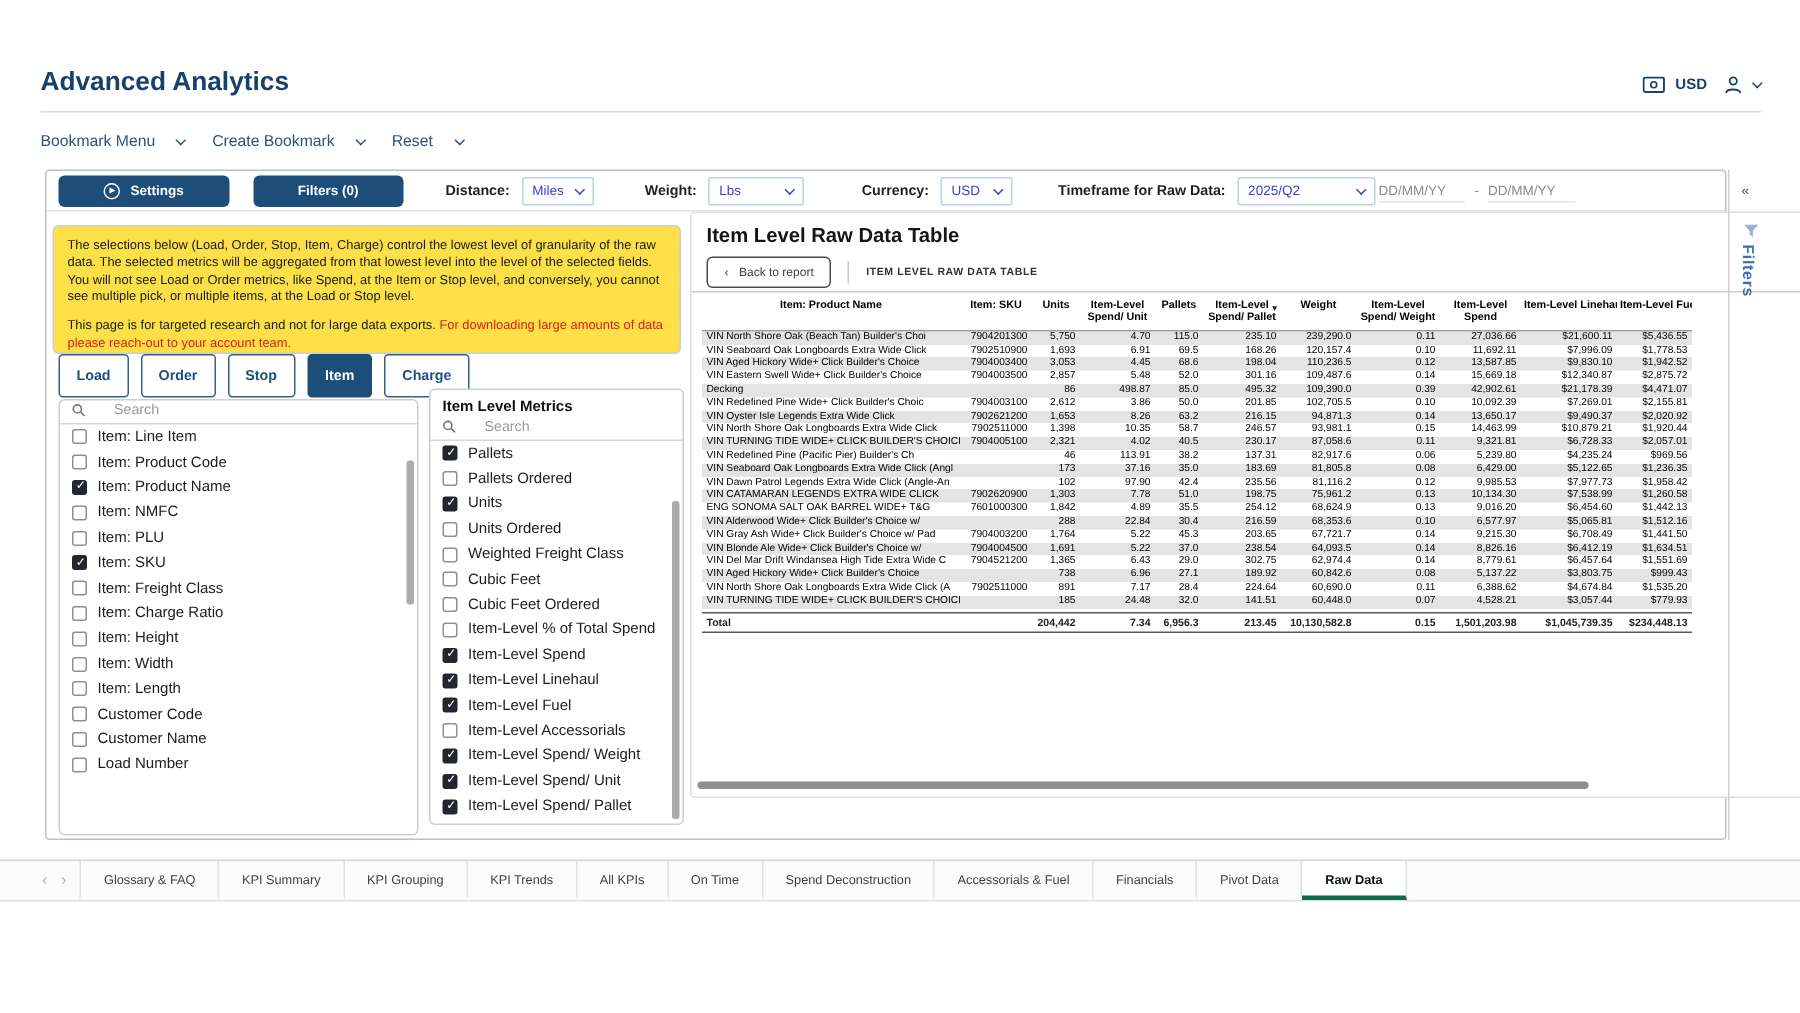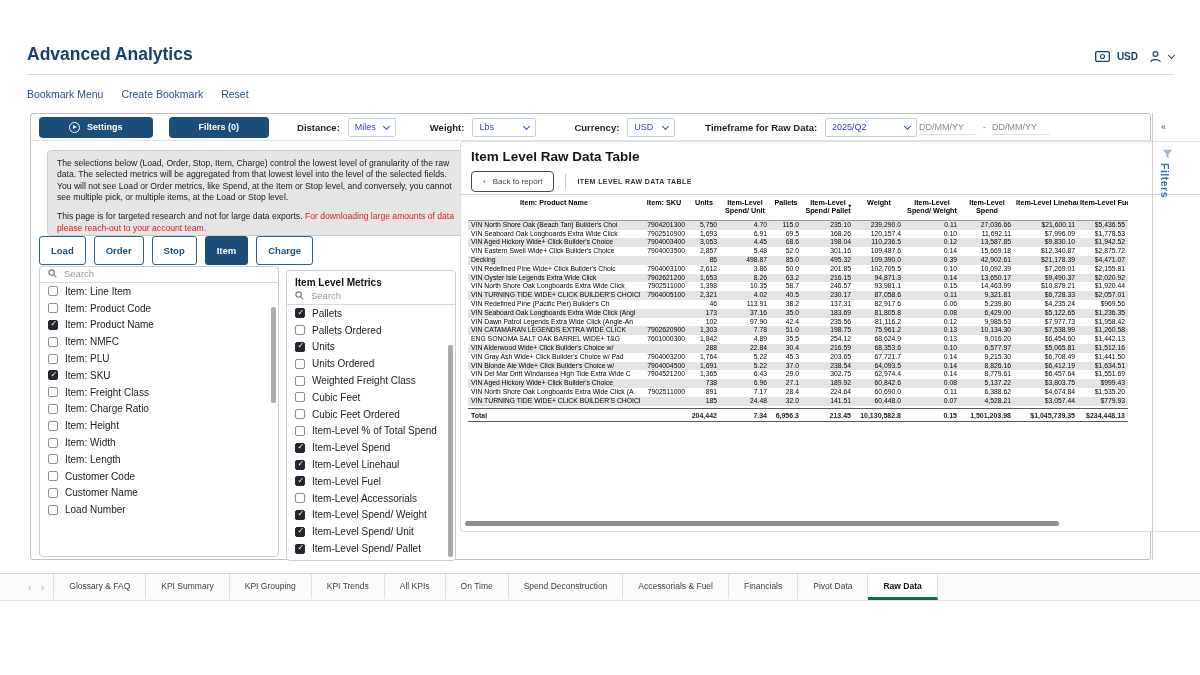--- a/index.html
+++ b/index.html
@@ -8,45 +8,45 @@
     position: relative; width: 1200px; height: 675px; background:#fff;
     font-family: "Liberation Sans", sans-serif; color:#222; overflow:hidden;
   }
   
   .page-title { position:absolute; left:27px; top:44px; font-size:17.5px; font-weight:600; color:#17406b; }
   .usd-area { position:absolute; top:50px; right:26px; display:flex; align-items:center; gap:7px; color:#17406b; }
   .usd-label { font-size:10px; font-weight:700; color:#17406b; }
   .chev { display:inline-block; width:5px; height:5px; border-right:1.3px solid currentColor; border-bottom:1.3px solid currentColor; transform:rotate(45deg); margin-top:-2px; }
   .top-rule { position:absolute; top:74px; left:27px; width:1147px; border-top:1px solid #dcdcdc; }
   .bookmark-bar { position:absolute; top:88px; left:27px; display:flex; gap:18px; font-size:10.5px; color:#2b527f; }
-  .bm-item { display:flex; align-items:center; gap:15px; cursor:pointer;flex-direction:column; }
+  .bm-item { display:flex; align-items:center; gap:15px; cursor:pointer; }
   
   .main-card { position:absolute; left:30px; top:113px; width:1121px; height:447px; border:1px solid #b9c1cb; border-radius:3px; background:#fff; }
   .toolbar { height:27px; display:flex; align-items:center; padding:0 8px; border-bottom:1px solid #e3e3e3; }
   .pill { height:21px; border:none; border-radius:4px; background:#1d4e79; color:#fff; font-size:9px; font-weight:700; font-family:inherit; display:flex; align-items:center; gap:7px; padding:0 30px; }
   .settings-circle { width:11px; height:11px; border:1.4px solid #fff; border-radius:50%; position:relative; display:inline-block; }
   .settings-circle::after { content:""; position:absolute; left:3px; top:2px; border-left:4px solid #fff; border-top:2.5px solid transparent; border-bottom:2.5px solid transparent; }
   .tlabel { font-size:9.5px; font-weight:700; color:#1f1f1f; white-space:nowrap; }
   .dd { display:flex; align-items:center; justify-content:space-between; border:1px solid #bcd0e8; border-radius:2px; height:19px; padding:0 6px; font-size:9px; color:#3c3ccd; background:#fff; gap:6px; white-space:nowrap; }
   .date-box { font-size:9px; color:#8a8a8a; border-bottom:1px solid #e2e2e2; width:58px; height:16px; line-height:16px; }
   .date-sep { font-size:9px; color:#8a8a8a; margin:0 6px; }
   .mr16{margin-right:16px} .mr28{margin-right:28px} .mr8{margin-right:8px}
   .mr36{margin-right:34px} .mr38{margin-right:38px} .mr30{margin-right:30px} .mr18{margin-right:2px}
   
-  .info { position:absolute; left:16px; top:36px; width:419px; height:86px; border:1px solid #c9ced6; border-radius:4px; padding:7px 9px; font-size:8.6px; line-height:1.32; color:#1a1a1a; background:#e5e5e5; }
+  .info { position:absolute; left:4px; top:36px; width:419px; height:86px; border:1px solid #c9ced6; border-radius:4px; padding:7px 9px; font-size:8.6px; line-height:1.32; color:#1a1a1a; background:#fde047; }
   .info p + p { margin-top:8px; }
   .red { color:#e01a1a; }
   .levels { position:absolute; left:8px; top:122px; display:flex; gap:8px; }
   .lvl { height:29px; min-width:42px; border:1px solid #31608e; border-radius:3px; background:#fff; color:#1d4e79; font-weight:700; font-size:9.5px; font-family:inherit; padding:0 11px; }
   .lvl.active { background:#1d4e79; color:#fff; border-color:#1d4e79; }
   .panel { position:absolute; border:1px solid #c9ced6; border-radius:4px; background:#fff; overflow:hidden; }
   .fields-panel { left:8px; top:152px; width:240px; height:291px; }
-  .metrics-panel { left:255px; top:156px; width:170px; height:291px; }
+  .metrics-panel { left:255px; top:145px; width:170px; height:291px; }
   .panel-title { font-size:10px; font-weight:700; color:#111; padding:6px 8px 1px; }
-  .search-row { display:flex; align-items:center; gap:7px; padding:1px 8px 3px; border-bottom:1px solid #d8d8d8; color:#9a9a9a; font-size:9.5px; }
+  .search-row { display:flex; align-items:center; gap:19px; padding:1px 8px 3px; border-bottom:1px solid #d8d8d8; color:#9a9a9a; font-size:9.5px; }
   .check-row { display:flex; align-items:center; height:16.8px; padding:0 8px; font-size:10px; color:#1c1c1c; cursor:pointer; white-space:nowrap; }
   .cb { width:10px; height:10px; border:1px solid #8f8f8f; border-radius:2px; background:#fff; margin-right:7px; flex:0 0 auto; position:relative; }
   .cb.checked { background:#23262e; border-color:#23262e; }
   .cb.checked::after { content:"\2713"; color:#fff; font-size:8px; position:absolute; left:1.5px; top:-1.5px; }
   .list-scrollbar { position:absolute; right:2px; width:5px; background:#ababab; border-radius:2px; }
   .fields-thumb { top:40px; height:96px; }
   .metrics-thumb { top:74px; height:212px; }
   
   .table-panel { position:absolute; left:429px; top:27px; width:764px; height:391px; border:1px solid #dcdfe3; border-radius:3px; background:#fff; }
   .tp-title { font-size:13.5px; font-weight:700; color:#151515; padding:7px 0 5px 10px; }

